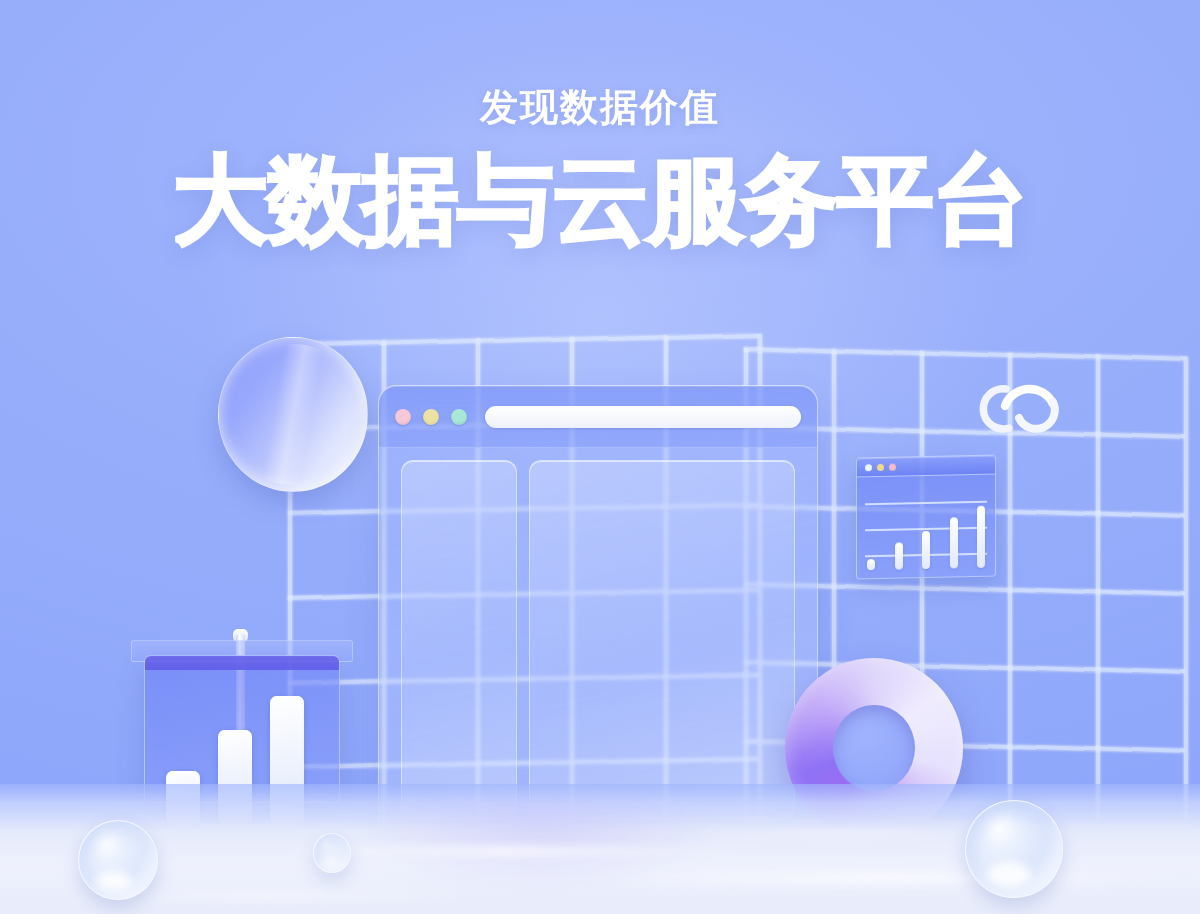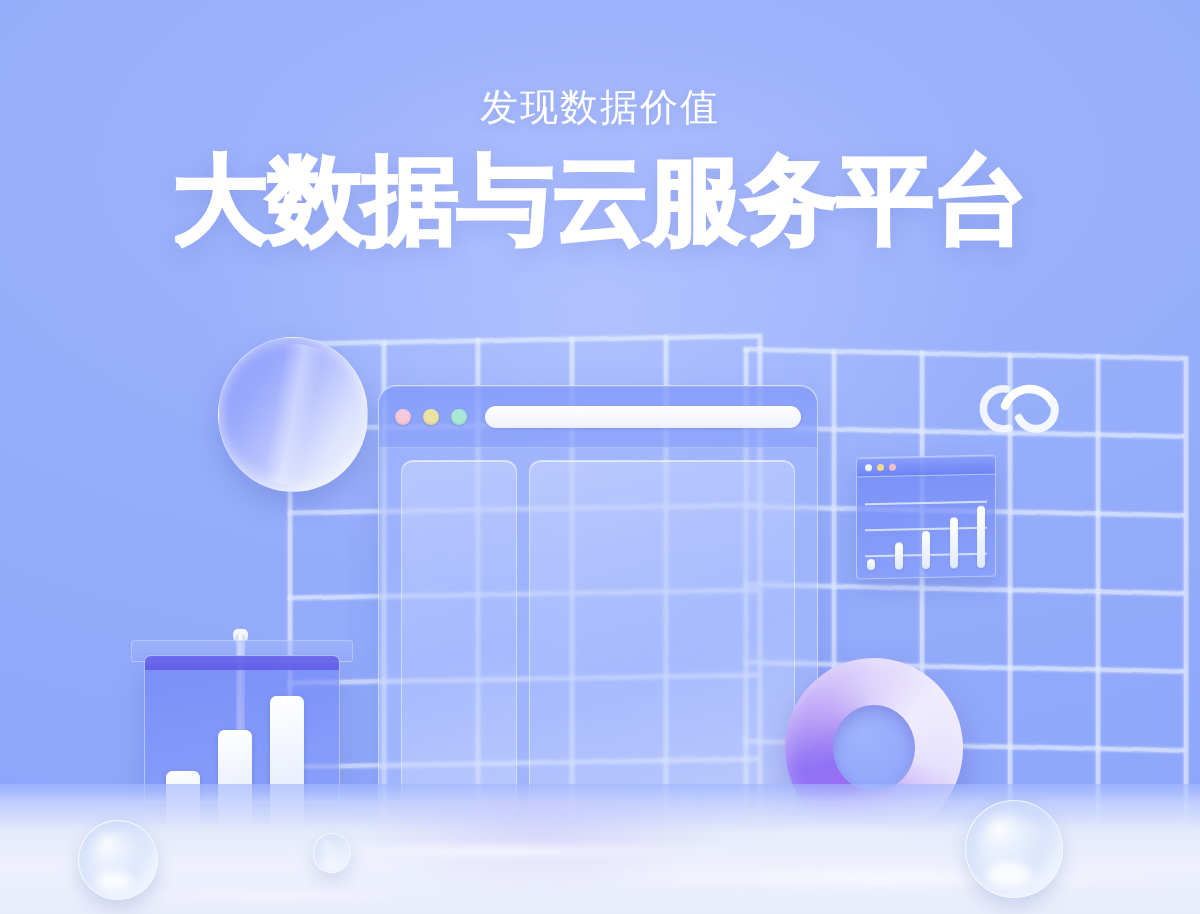--- a/index.html
+++ b/index.html
@@ -231,21 +231,21 @@
   .sph-r{ left:965px; top:800px; width:98px; height:98px; }
   .sph-m{ left:313px; top:833px; width:38px; height:40px; opacity:.85; }
 
   
   .hero{
     position:absolute; left:0; right:0; top:86px;
     text-align:center; z-index:40;
     color:#ffffff;
   }
   .eyebrow{
-    font-size:38px; line-height:1.15; font-weight:400;
+    font-size:38px; line-height:1.15; font-weight:700;
     letter-spacing:2px; color:#ffffff;
     text-shadow:0 2px 10px rgba(70,90,180,.18);
   }
   .headline{
     margin-top:20px;
     font-size:96px; line-height:1.04;
     font-weight:900; letter-spacing:-1px; color:#ffffff;
     -webkit-text-stroke:3px #ffffff;
     text-shadow:0 6px 22px rgba(64,84,180,.22);
     text-align:center;

